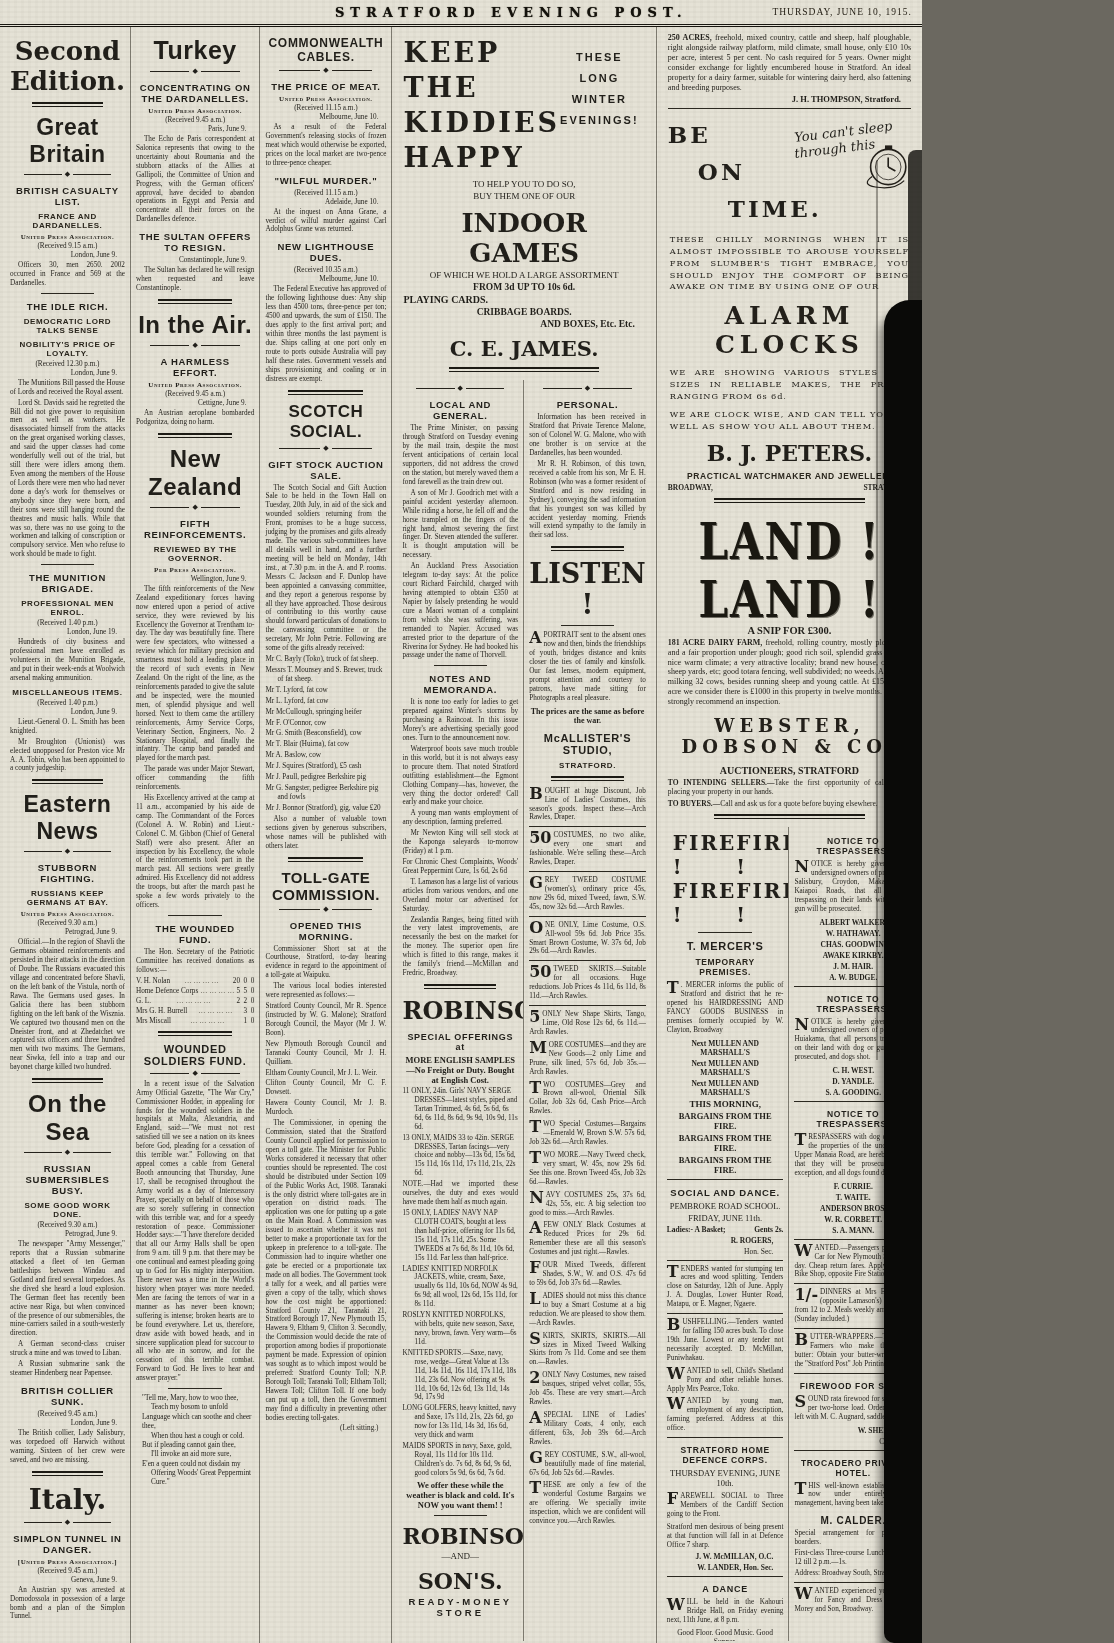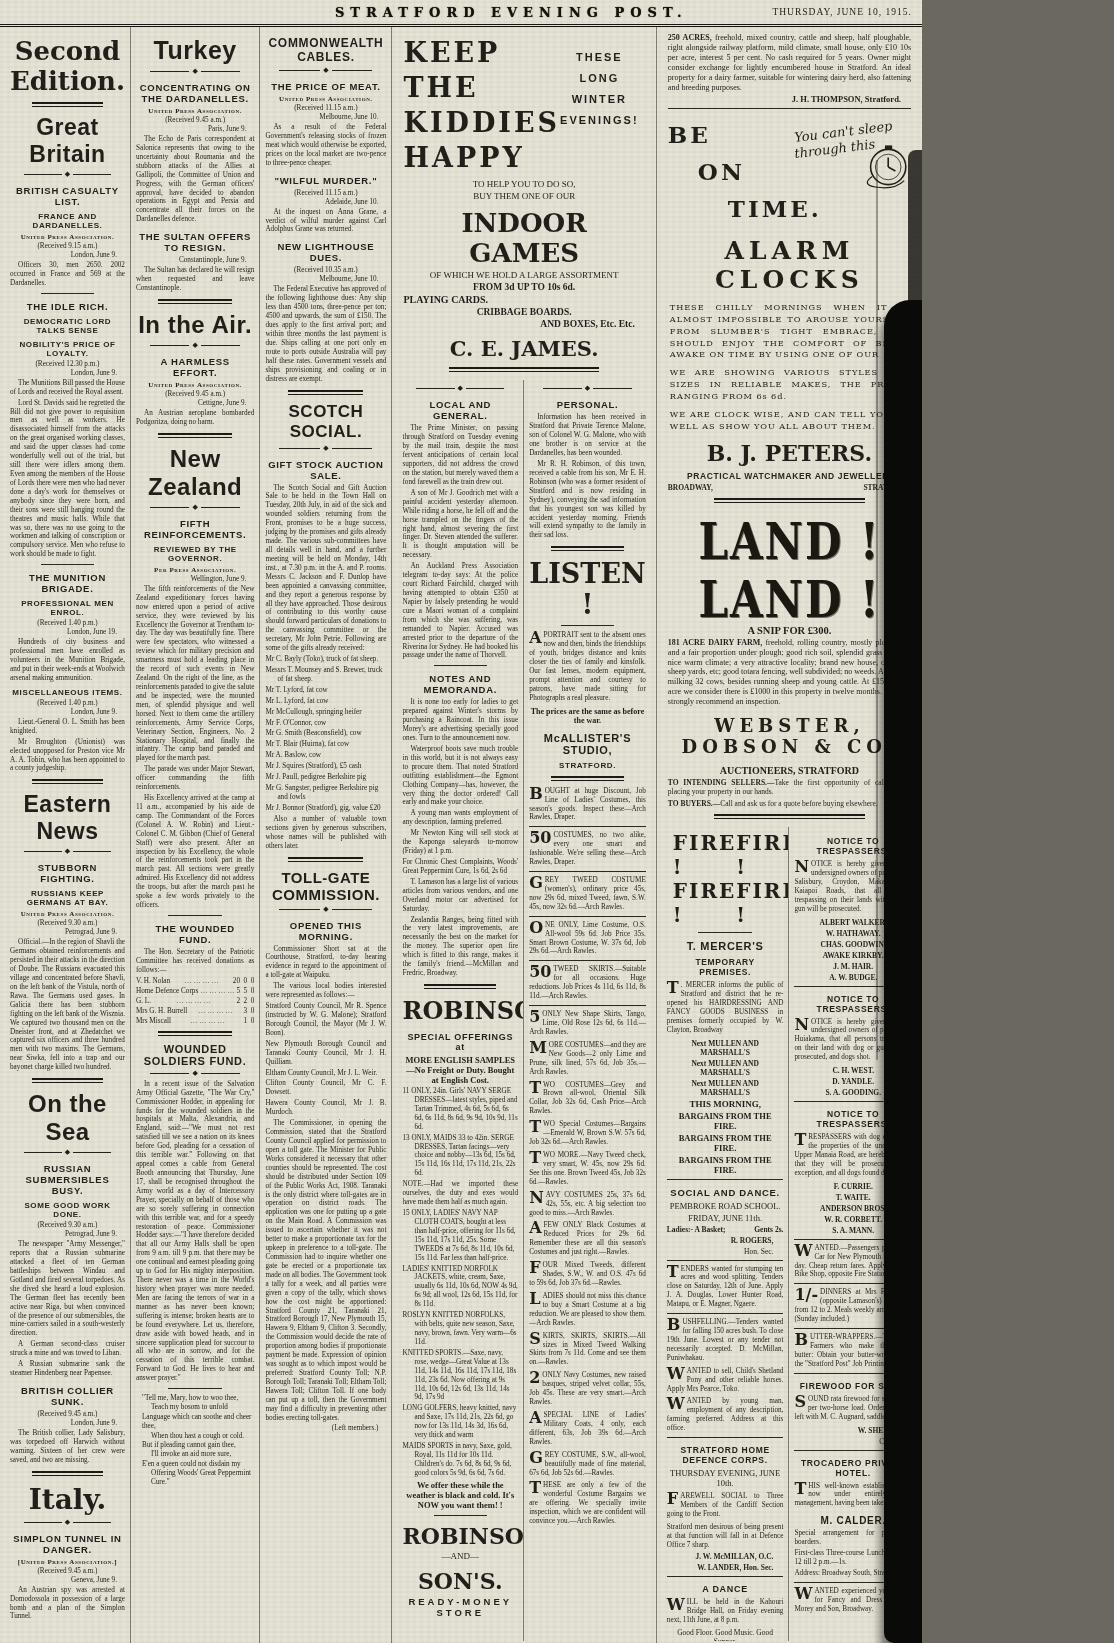--- a/index.html
+++ b/index.html
@@ -307,21 +307,21 @@
         </div>
         <div class="blk h2">OPENED THIS MORNING.</div>
         <div class="blk p">Commissioner Short sat at the Courthouse, Stratford, to-day hearing evidence in regard to the appointment of a toll-gate at Waipuku.</div>
         <div class="blk p">The various local bodies interested were represented as follows:—</div>
         <div class="blk pn">Stratford County Council, Mr R. Spence (instructed by W. G. Malone); Stratford Borough Council, the Mayor (Mr J. W. Boon).</div>
         <div class="blk pn">New Plymouth Borough Council and Taranaki County Council, Mr J. H. Quilliam.</div>
         <div class="blk pn">Eltham County Council, Mr J. L. Weir.</div>
         <div class="blk pn">Clifton County Council, Mr C. F. Dowsett.</div>
         <div class="blk pn">Hawera County Council, Mr J. B. Murdoch.</div>
         <div class="blk p">The Commissioner, in opening the Commission, stated that the Stratford County Council applied for permission to open a toll gate. The Minister for Public Works considered it necessary that other counties should be represented. The cost should be distributed under Section 109 of the Public Works Act, 1908. Taranaki is the only district where toll-gates are in operation on district roads. The application was one for putting up a gate on the Main Road. A Commission was issued to ascertain whether it was not better to make a proportionate tax for the upkeep in preference to a toll-gate. The Commission had to inquire whether one gate be erected or a proportionate tax made on all bodies. The Government took a tally for a week, and all parties were given a copy of the tally, which shows how the cost might be apportioned: Stratford County 21, Taranaki 21, Stratford Borough 17, New Plymouth 15, Hawera 9, Eltham 9, Clifton 3. Secondly, the Commission would decide the rate of proportion among bodies if proportionate payment be made. Expression of opinion was sought as to which impost would be preferred: Stratford County Toll; N.P. Borough Toll; Taranaki Toll; Eltham Toll; Hawera Toll; Clifton Toll. If one body can put up a toll, then the Government may find a difficulty in preventing other bodies erecting toll-gates.</div>
-        <div class="blk dl">(Left members.)</div>
+        <div class="blk dl">(Left sitting.)</div>
       </div>
     <div class="col center">
       <div class="adzone">
           <div class="blk jamesrow">
             <div class="kids">
               <div>KEEP</div>
               <div>THE</div>
               <div>KIDDIES</div>
               <div>HAPPY</div>
             </div>
@@ -443,22 +443,22 @@
               <div class="script">through this</div>
               <span class="watch"><svg viewBox="0 0 60 60" width="48" height="48">
                   <rect x="30" y="3" width="9" height="5" fill="#23201a"></rect>
                   <circle cx="34" cy="30" r="22" fill="none" stroke="#23201a" stroke-width="2"></circle>
                   <circle cx="34" cy="30" r="16" fill="none" stroke="#23201a" stroke-width="1"></circle>
                   <path d="M34 30 L34 18 M34 30 L43 35" stroke="#23201a" stroke-width="2" fill="none"></path>
                   <path d="M14 42 Q0 52 18 55 Q42 59 54 47" fill="none" stroke="#23201a" stroke-width="1.5"></path>
                 </svg></span>
             </div>
           </div>
+          <div class="blk adcaps">THESE CHILLY MORNINGS WHEN IT IS ALMOST IMPOSSIBLE TO AROUSE YOURSELF FROM SLUMBER'S TIGHT EMBRACE, YOU SHOULD ENJOY THE COMFORT OF BEING AWAKE ON TIME BY USING ONE OF OUR</div>
           <div class="blk adbig" style="font-size: 25px;">ALARM  CLOCKS</div>
-          <div class="blk adcaps">THESE CHILLY MORNINGS WHEN IT IS ALMOST IMPOSSIBLE TO AROUSE YOURSELF FROM SLUMBER'S TIGHT EMBRACE, YOU SHOULD ENJOY THE COMFORT OF BEING AWAKE ON TIME BY USING ONE OF OUR</div>
           <div class="blk adcaps">WE ARE SHOWING VARIOUS STYLES AND SIZES IN RELIABLE MAKES, THE PRICES RANGING FROM 6s 6d.</div>
           <div class="blk adcaps">WE ARE CLOCK WISE, AND CAN TELL YOU AS WELL AS SHOW YOU ALL ABOUT THEM.</div>
           <div class="blk h1serif" style="font-size: 22px;">B. J. PETERS.</div>
           <div class="blk h3" style="font-size: 8.5px;">PRACTICAL WATCHMAKER AND JEWELLER,</div>
           <div class="blk lr">
             <span>BROADWAY,</span>
             <span>STRATFORD.</span>
           </div>
           <div class="blk thick"></div>
           <div class="blk land">LAND !  LAND !</div>

